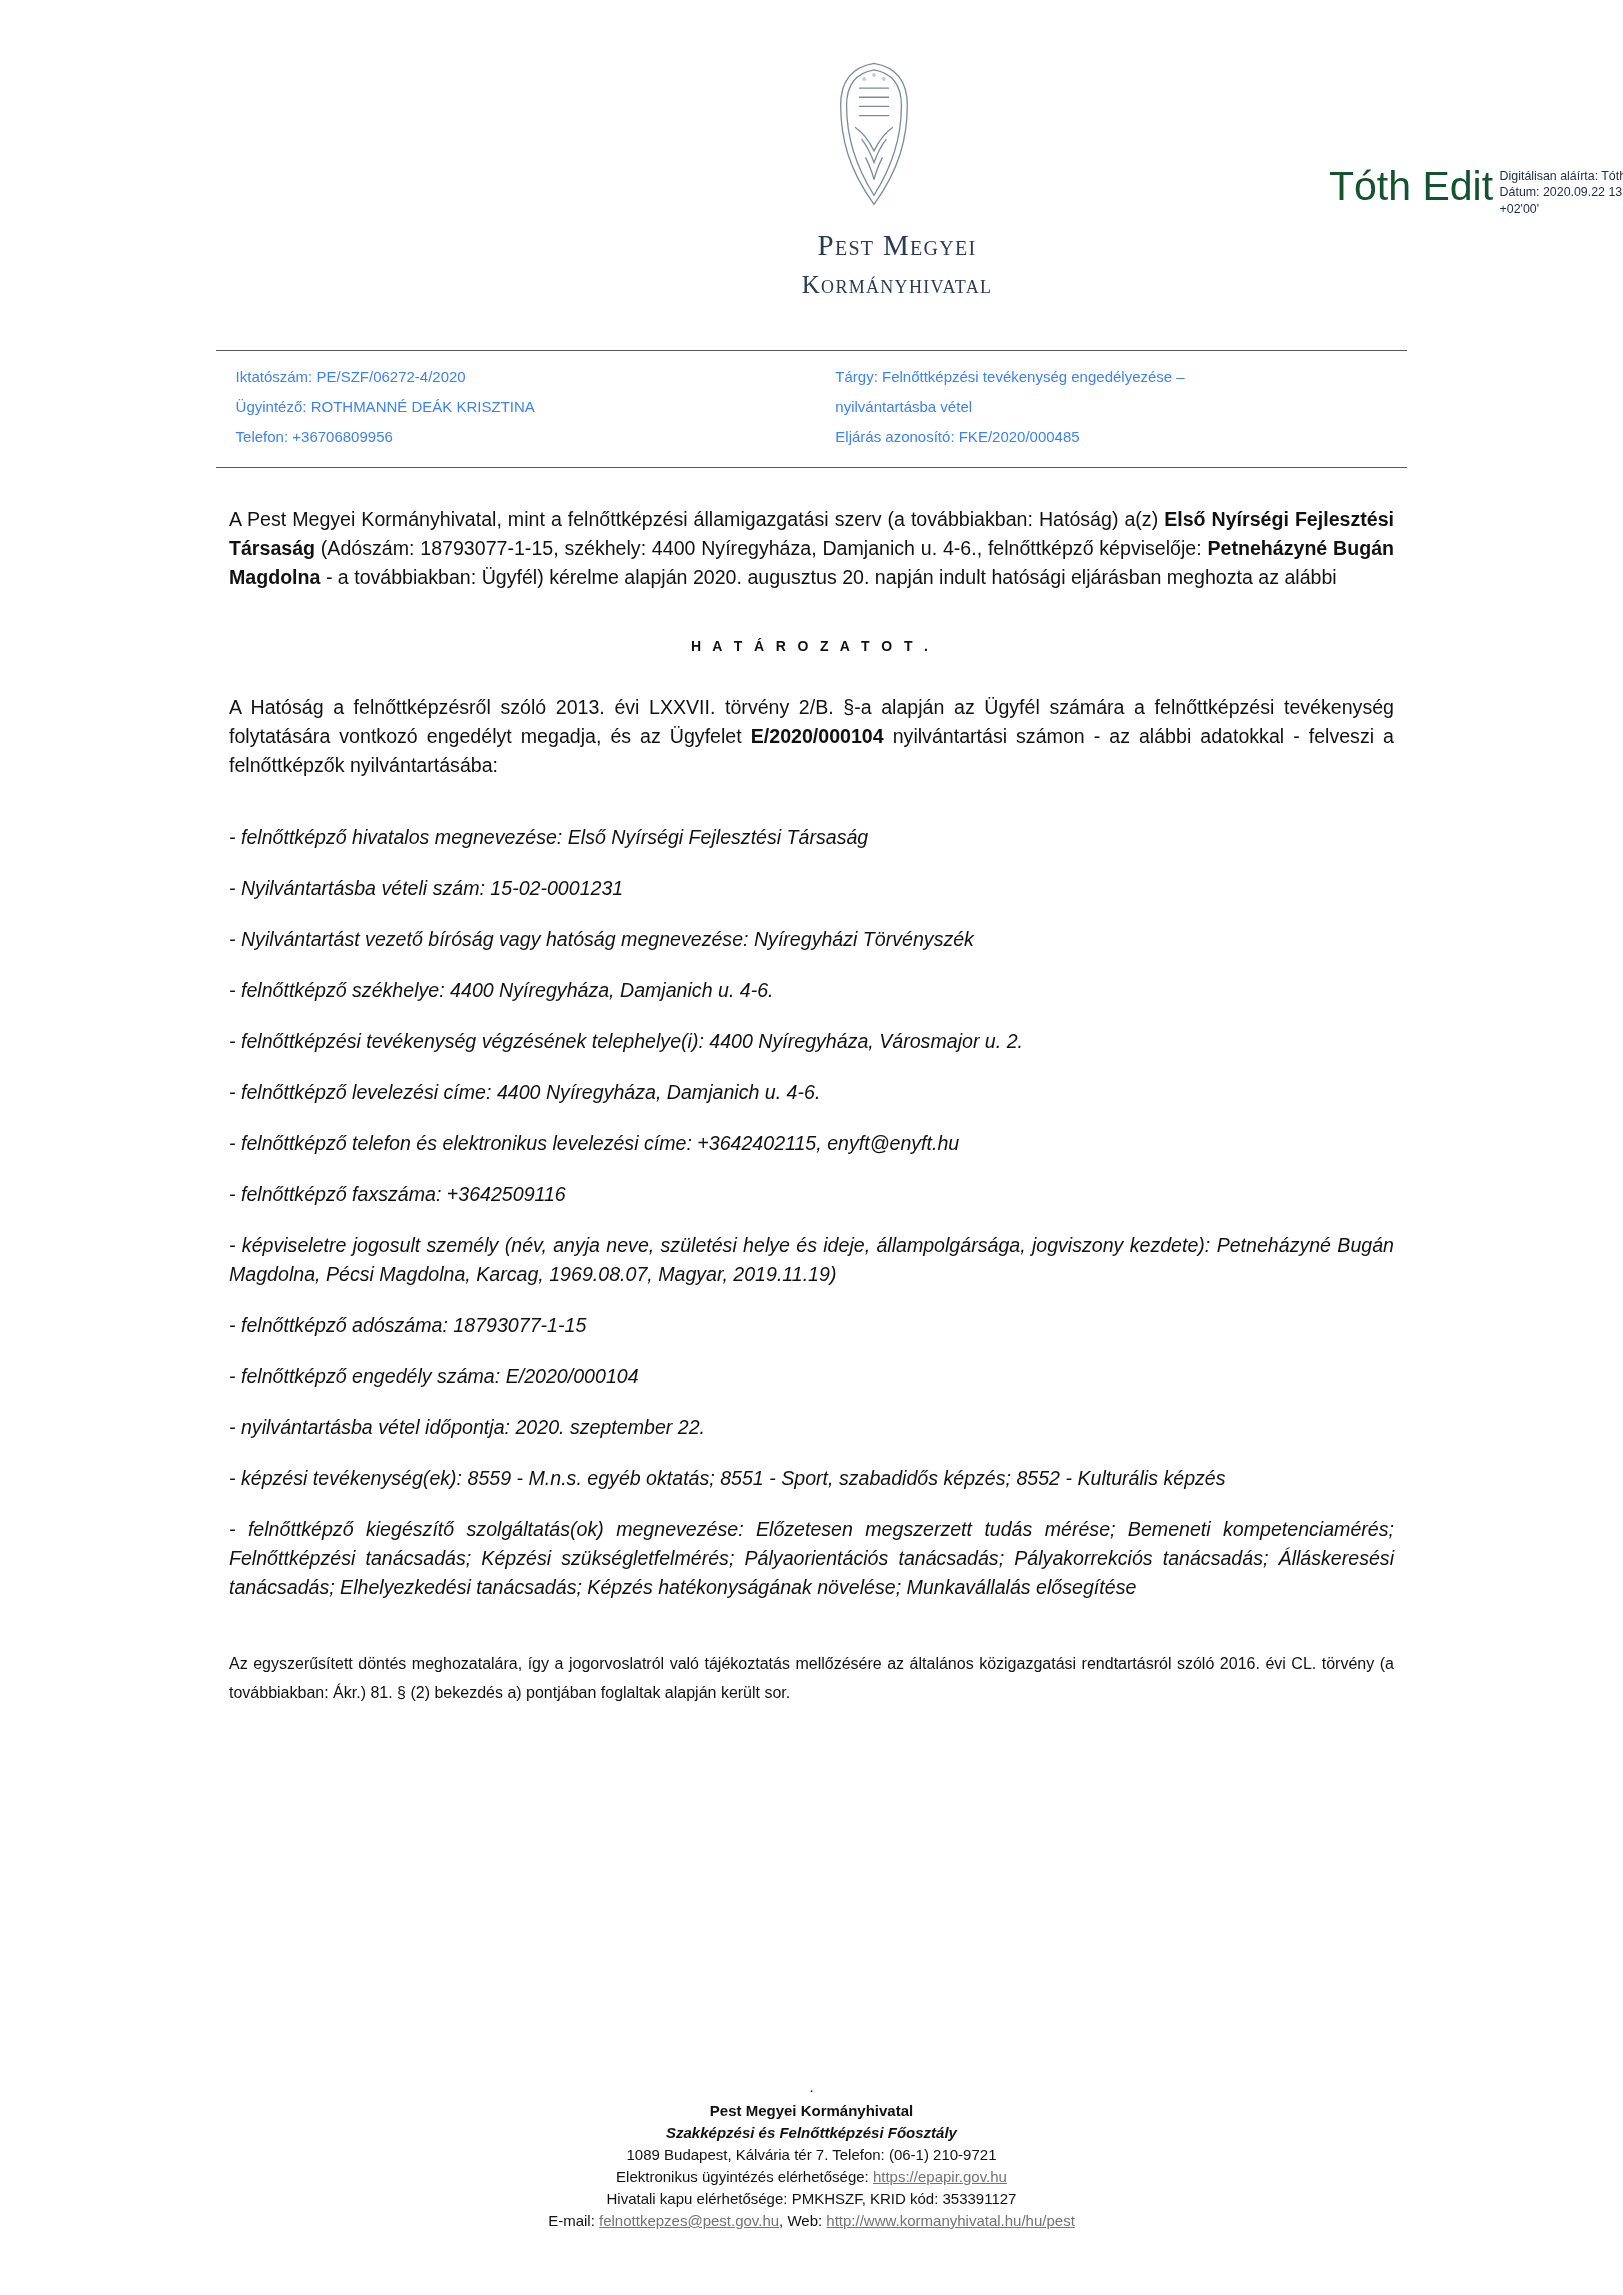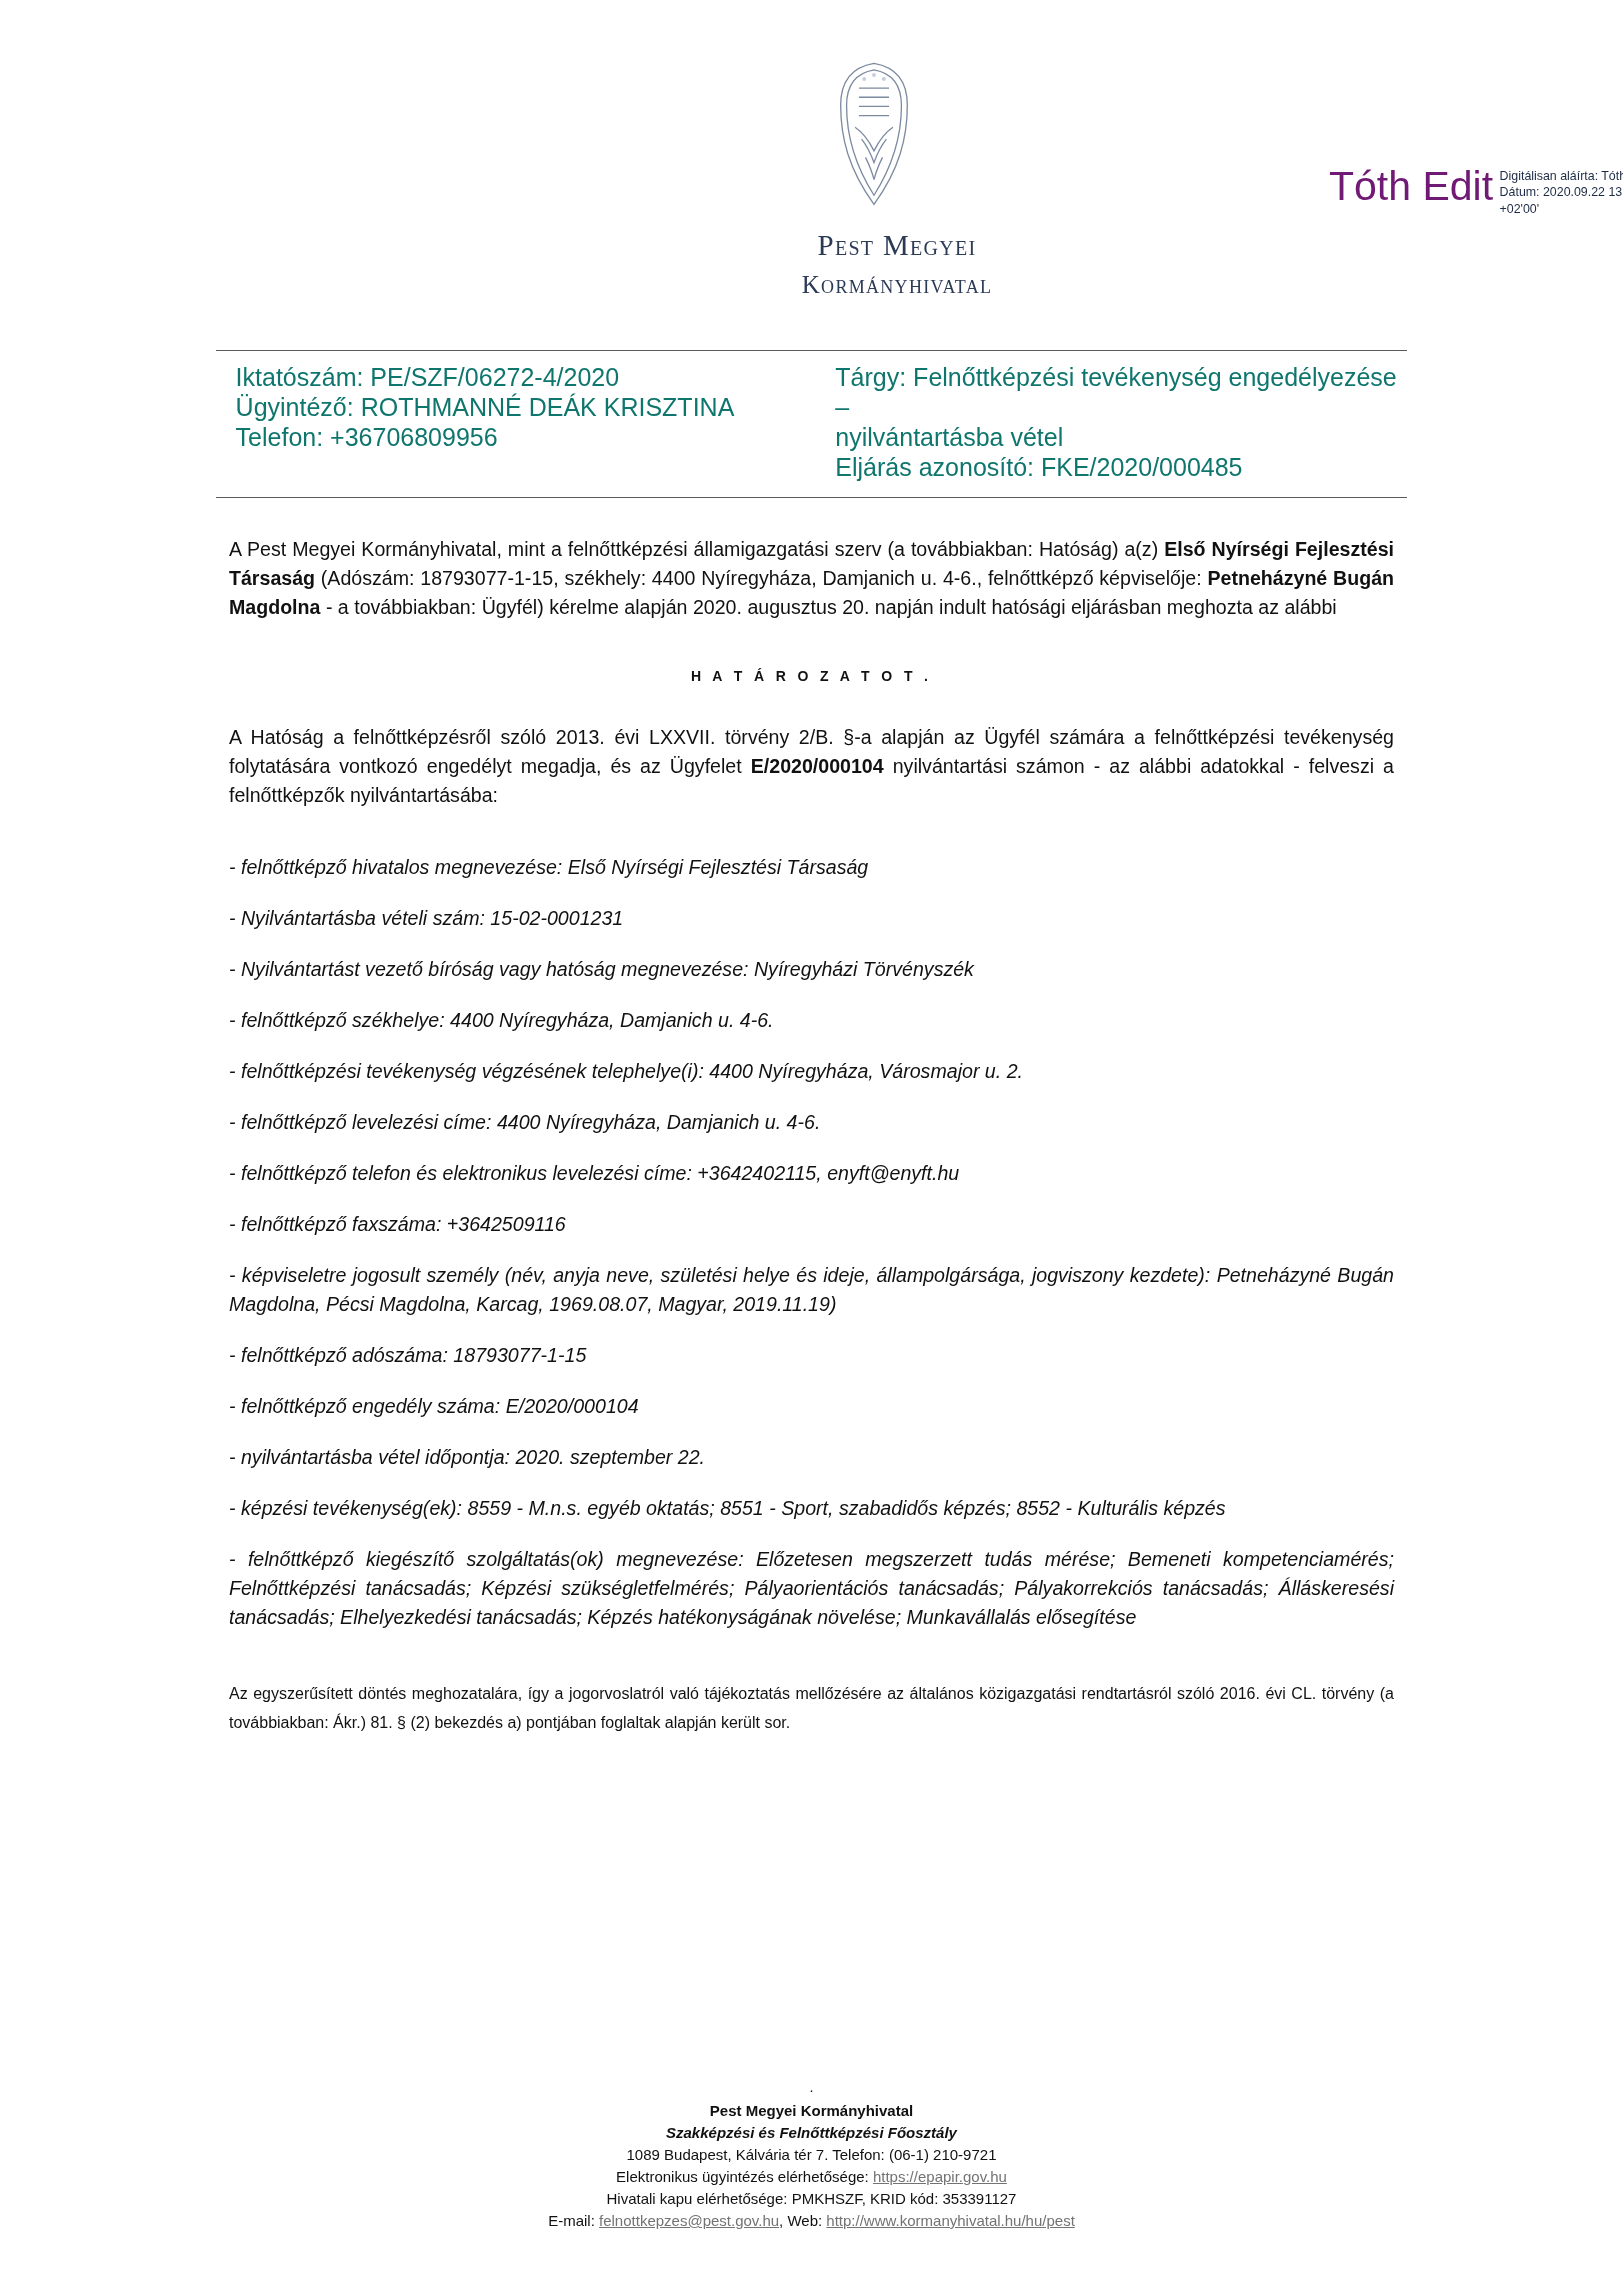--- a/index.html
+++ b/index.html
@@ -63,21 +63,21 @@
   .signature {
     position: absolute;
     left: 1113px;
     top: 164px;
     display: flex;
     align-items: flex-start;
   }
   .signature-name {
     font-family: "Liberation Sans", sans-serif;
     font-size: 41px;
-    color: #701a75;
+    color: #14532d;
     line-height: 45px;
     white-space: nowrap;
   }
   .signature-meta {
     margin-left: 6.5px;
     margin-top: 3.9px;
     font-size: 12.4px;
     line-height: 16.4px;
     color: #1d2b45;
     white-space: nowrap;
@@ -89,23 +89,23 @@
     border-top: 1.3px solid #5a5a5a;
     margin: 0;
   }
   .rule-top { margin-top: 15.7px; }
   .rule-bottom { margin-top: 7.9px; }
 
   
   .meta {
     display: flex;
     padding: 11.8px 0 6.5px 0;
-    font-size: 25px;
+    font-size: 15px;
     line-height: 30px;
-    color: #0f766e;
+    color: #3b82f6;
   }
   .meta-left { width: 52%; padding-left: 19.6px; box-sizing: border-box; }
   .meta-right { width: 48%; }
   .meta-right .wrap { padding-right: 6.5px; }
 
   
   .body-text {
     margin-top: 37px;
     font-size: 19.6px;
     line-height: 29px;

